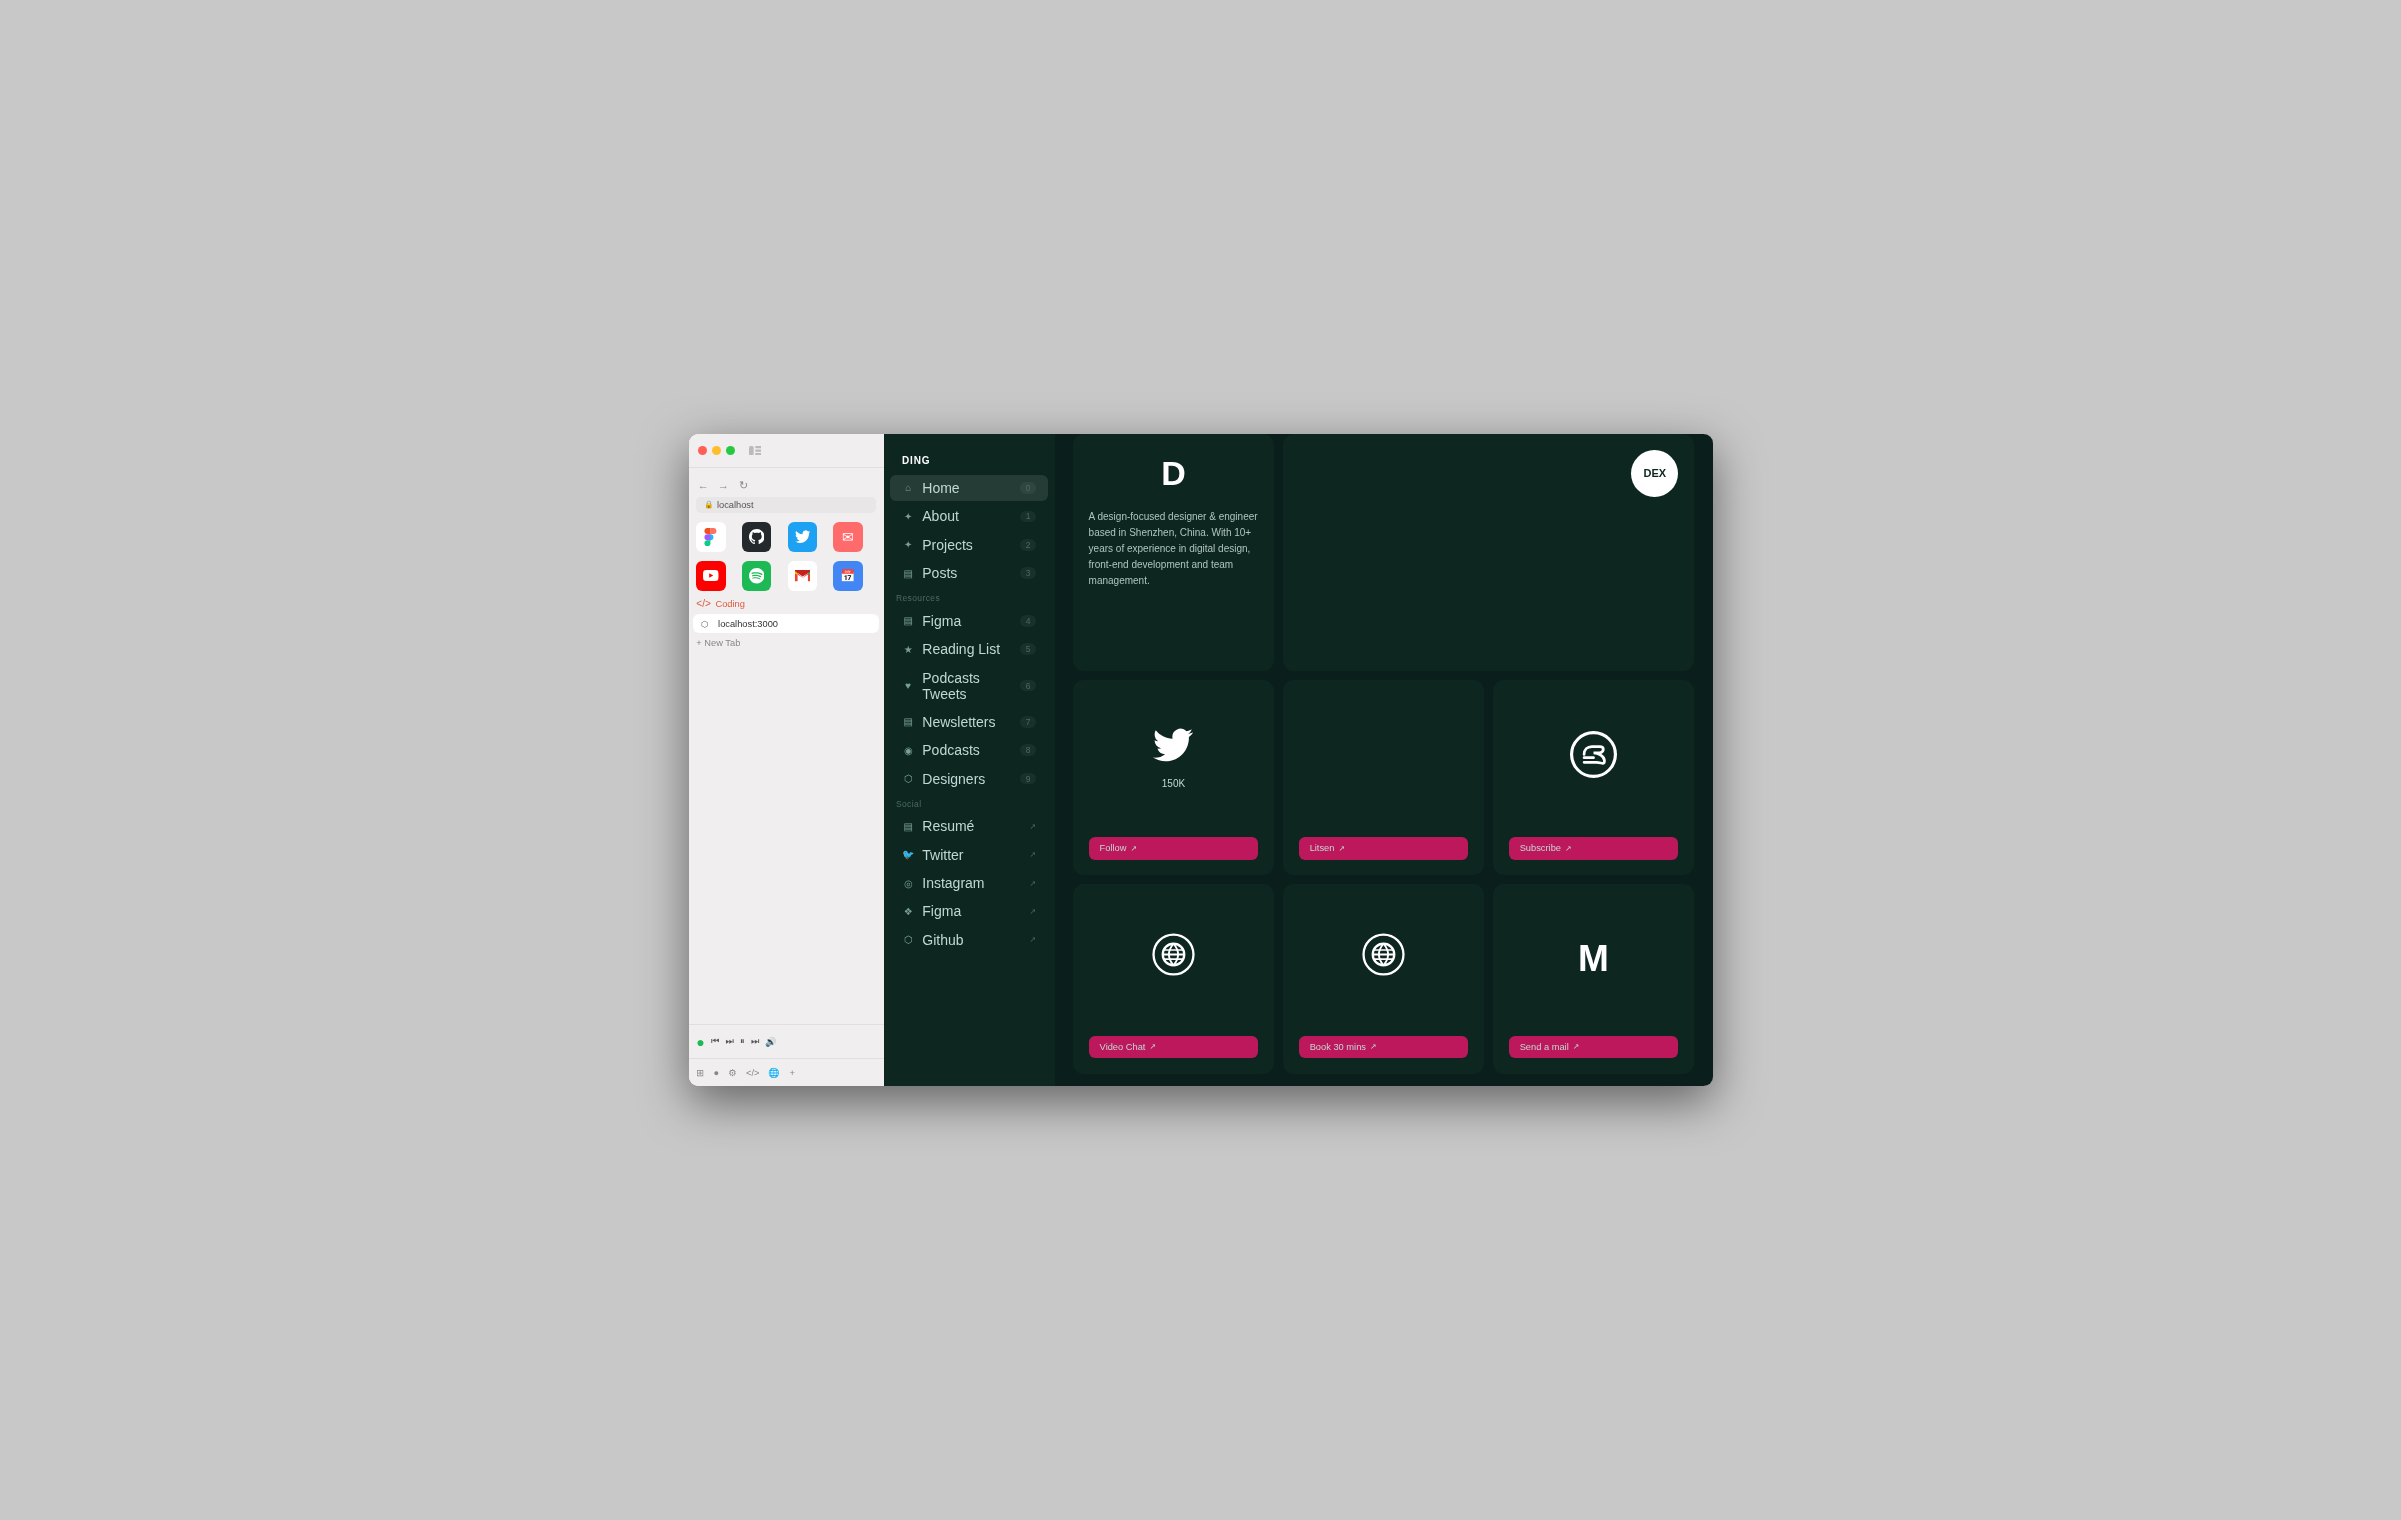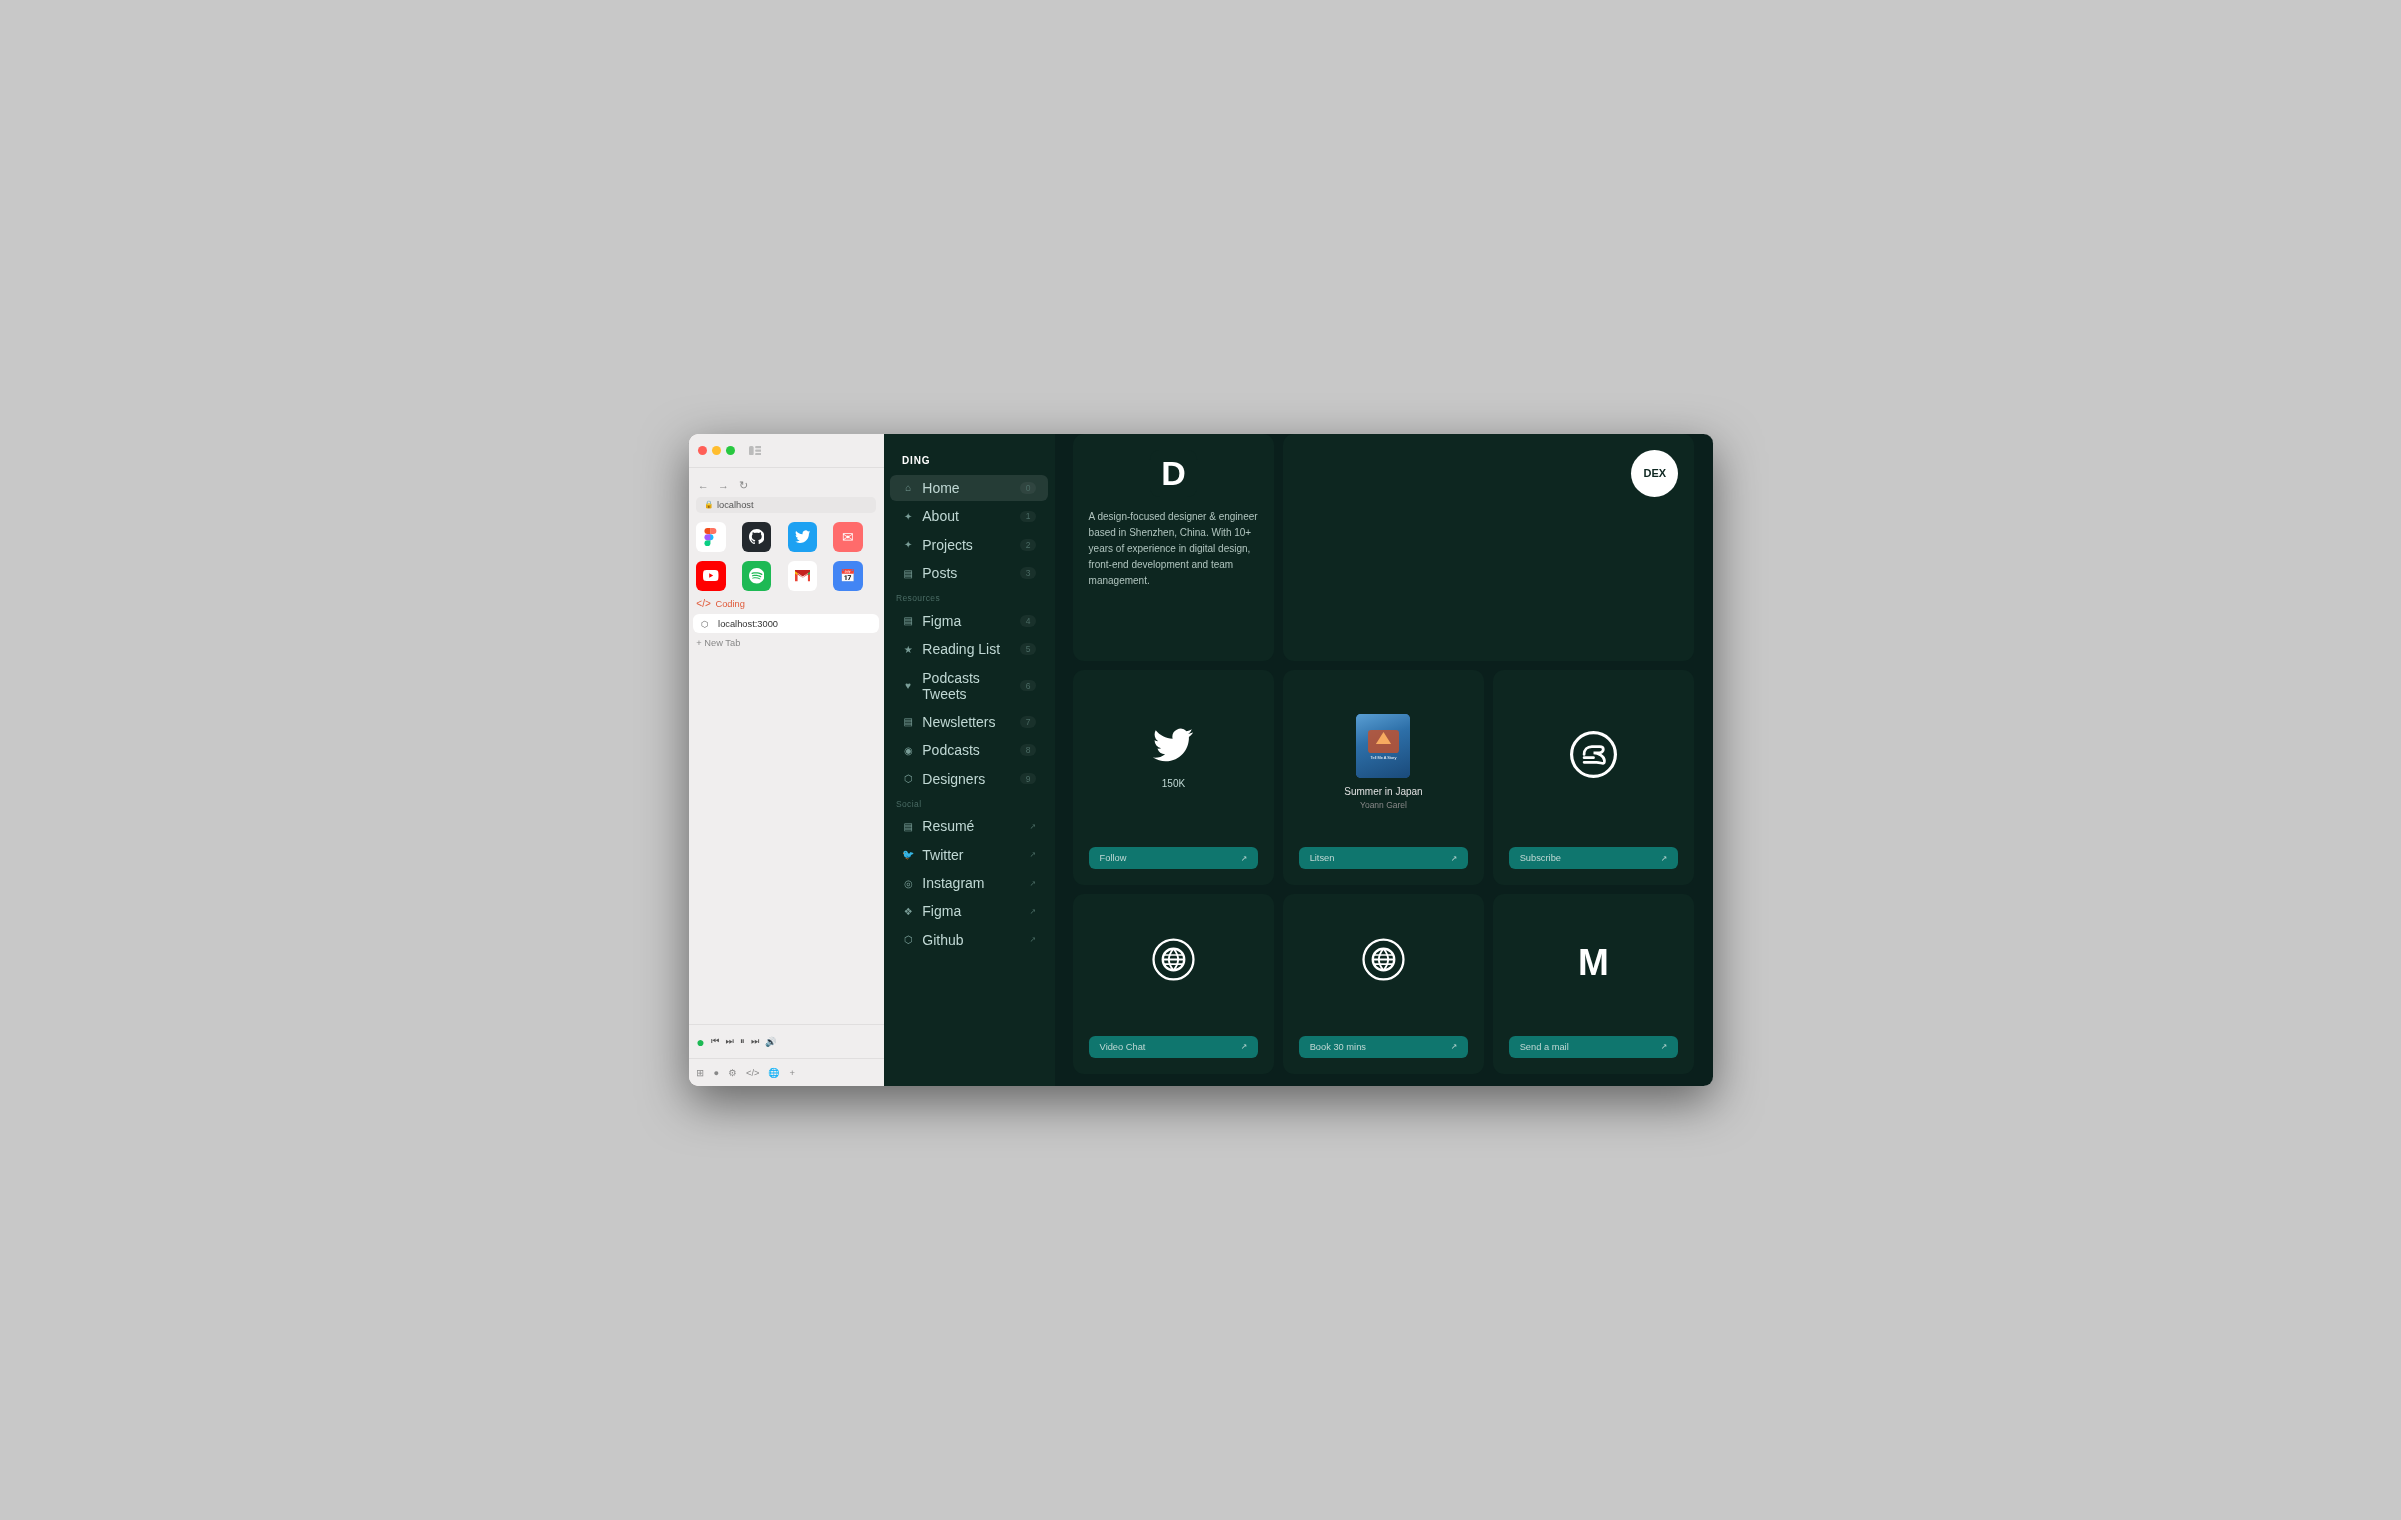--- a/index.html
+++ b/index.html
@@ -283,32 +283,31 @@
 
     .card-footer {
       margin-top: auto;
       padding-top: 9.3px;
       display: flex;
       align-items: center;
       justify-content: space-between;
     }
 
     .card-action {
-      background: #0f766e;
+      background: #be185d;
       border: none;
       border-radius: 6.2px;
       color: #c0d8d4;
       font-size: 9.3px;
       padding: 6.2px 11px;
       cursor: pointer;
       display: flex;
       align-items: center;
-      gap: 10px;
+      gap: 4px;
       width: 100%;
-      justify-content: space-between;
     }
 
     .arrow-icon { font-size: 7.8px; }
 
     .d-logo {
       width: 47px;
       height: 47px;
       background: #0d2620;
       border-radius: 9.3px;
       display: flex;
@@ -665,32 +664,20 @@
             </div>
             <div class="card-footer">
               <button class="card-action">
                 <span>Follow</span>
                 <span class="arrow-icon">↗</span>
               </button>
             </div>
           </div>
 
           <div class="card card-book">
-            <div class="card-center">
-
-              <div style="width:54px; height:64px; border-radius:4.7px; overflow:hidden; margin: 0 auto 7.8px; background: linear-gradient(135deg, #3a7bd5, #2c5aa0); display:flex; flex-direction:column; align-items:center; justify-content:center; padding:4.7px; position:relative;">
-                <div style="position:absolute; top:0; left:0; right:0; bottom:0; background:linear-gradient(160deg, #5a9fd4 0%, #2d6fa8 40%, #1a4a7a 100%);"></div>
-                <div style="position:relative; z-index:1; width:31px; height:23px; border-radius:3.1px; background:rgba(200,80,40,0.8); display:flex; align-items:center; justify-content:center; margin-bottom:3.1px;">
-                  <div style="width:15.5px; height:12.4px; background:rgba(255,180,100,0.9); clip-path: polygon(50% 0%, 0% 100%, 100% 100%); position:absolute; top:1.6px;"></div>
-                </div>
-                <div style="position:relative; z-index:1; font-size:3.9px; color:white; text-align:center; line-height:1.2;">Tell Me A Story</div>
-              </div>
-              <div class="card-title">Summer in Japan</div>
-              <div class="card-subtitle">Yoann Garel</div>
-            </div>
             <div class="card-footer">
               <button class="card-action">
                 <span>Litsen</span>
                 <span class="arrow-icon">↗</span>
               </button>
             </div>
           </div>
 
           <div class="card card-newsletter">
             <div class="card-center">

